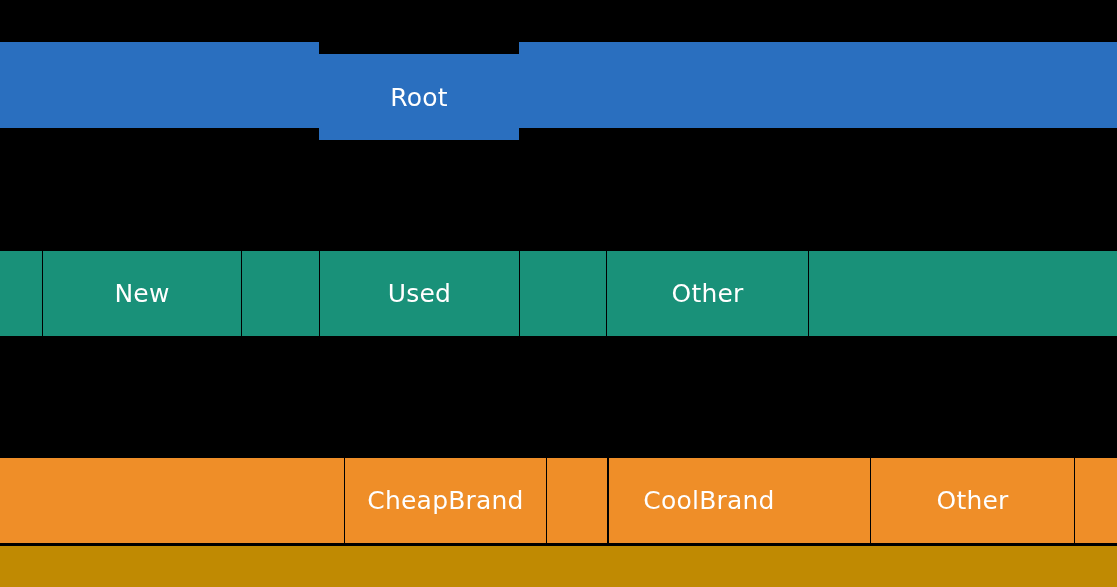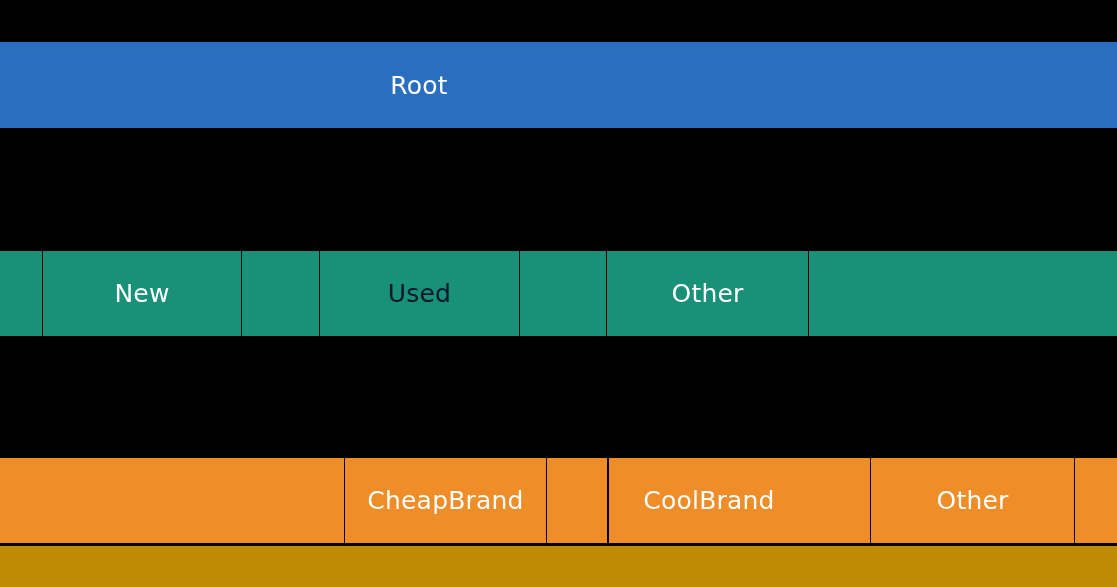--- a/index.html
+++ b/index.html
@@ -45,32 +45,32 @@
     pointer-events: none;
     text-shadow: 0 0 1px rgba(0,0,0,0.07);
   }
 </style>
 </head>
 <body>
 
 <div id="chart-root" style="background: rgb(0, 0, 0); width: 1117px; height: 587px;">
     <div class="level" style="top: 42px; height: 86px;">
       <div class="node level-root no-label" style="left: 0px; width: 319px; background: rgb(42, 111, 191); color: rgb(255, 255, 255); font-size: 25px;"></div>
-      <div class="node level-root" style="left: 319px; width: 200px; background: rgb(42, 111, 191); color: rgb(255, 255, 255); font-size: 25px;">
+      <div class="node level-root" style="left: 319px; width: 200px; background: rgb(42, 111, 191); color: rgb(255, 255, 255); font-size: 25px; margin-top: 12px;">
         <span class="node-label">Root</span>
       </div>
       <div class="node level-root no-label" style="left: 519px; width: 598px; background: rgb(42, 111, 191); color: rgb(255, 255, 255); font-size: 25px;"></div>
     </div>
     <div class="level" style="top: 251px; height: 85px;">
       <div class="node level-cat no-label" style="left: 0px; width: 42px; background: rgb(25, 145, 121); color: rgb(255, 255, 255); font-size: 25px;"></div>
       <div class="node level-cat" style="left: 43px; width: 198px; background: rgb(25, 145, 121); color: rgb(255, 255, 255); font-size: 25px;">
         <span class="node-label">New</span>
       </div>
       <div class="node level-cat no-label" style="left: 242px; width: 77px; background: rgb(25, 145, 121); color: rgb(255, 255, 255); font-size: 25px;"></div>
-      <div class="node level-cat" style="left: 320px; width: 199px; background: rgb(25, 145, 121); color: #0f172a; font-size: 25px;">
+      <div class="node level-cat" style="left: 320px; width: 199px; background: rgb(25, 145, 121); color: #ffffff; font-size: 25px;">
         <span class="node-label">Used</span>
       </div>
       <div class="node level-cat no-label" style="left: 520px; width: 86px; background: rgb(25, 145, 121); color: rgb(255, 255, 255); font-size: 25px;"></div>
       <div class="node level-cat" style="left: 607px; width: 201px; background: rgb(25, 145, 121); color: rgb(255, 255, 255); font-size: 25px;">
         <span class="node-label">Other</span>
       </div>
       <div class="node level-cat no-label" style="left: 809px; width: 308px; background: rgb(25, 145, 121); color: rgb(255, 255, 255); font-size: 25px;"></div>
     </div>
     <div class="level" style="top: 458px; height: 85px;">
       <div class="node level-brand no-label" style="left: 0px; width: 344px; background: rgb(239, 142, 40); color: rgb(255, 255, 255); font-size: 25px;"></div>

